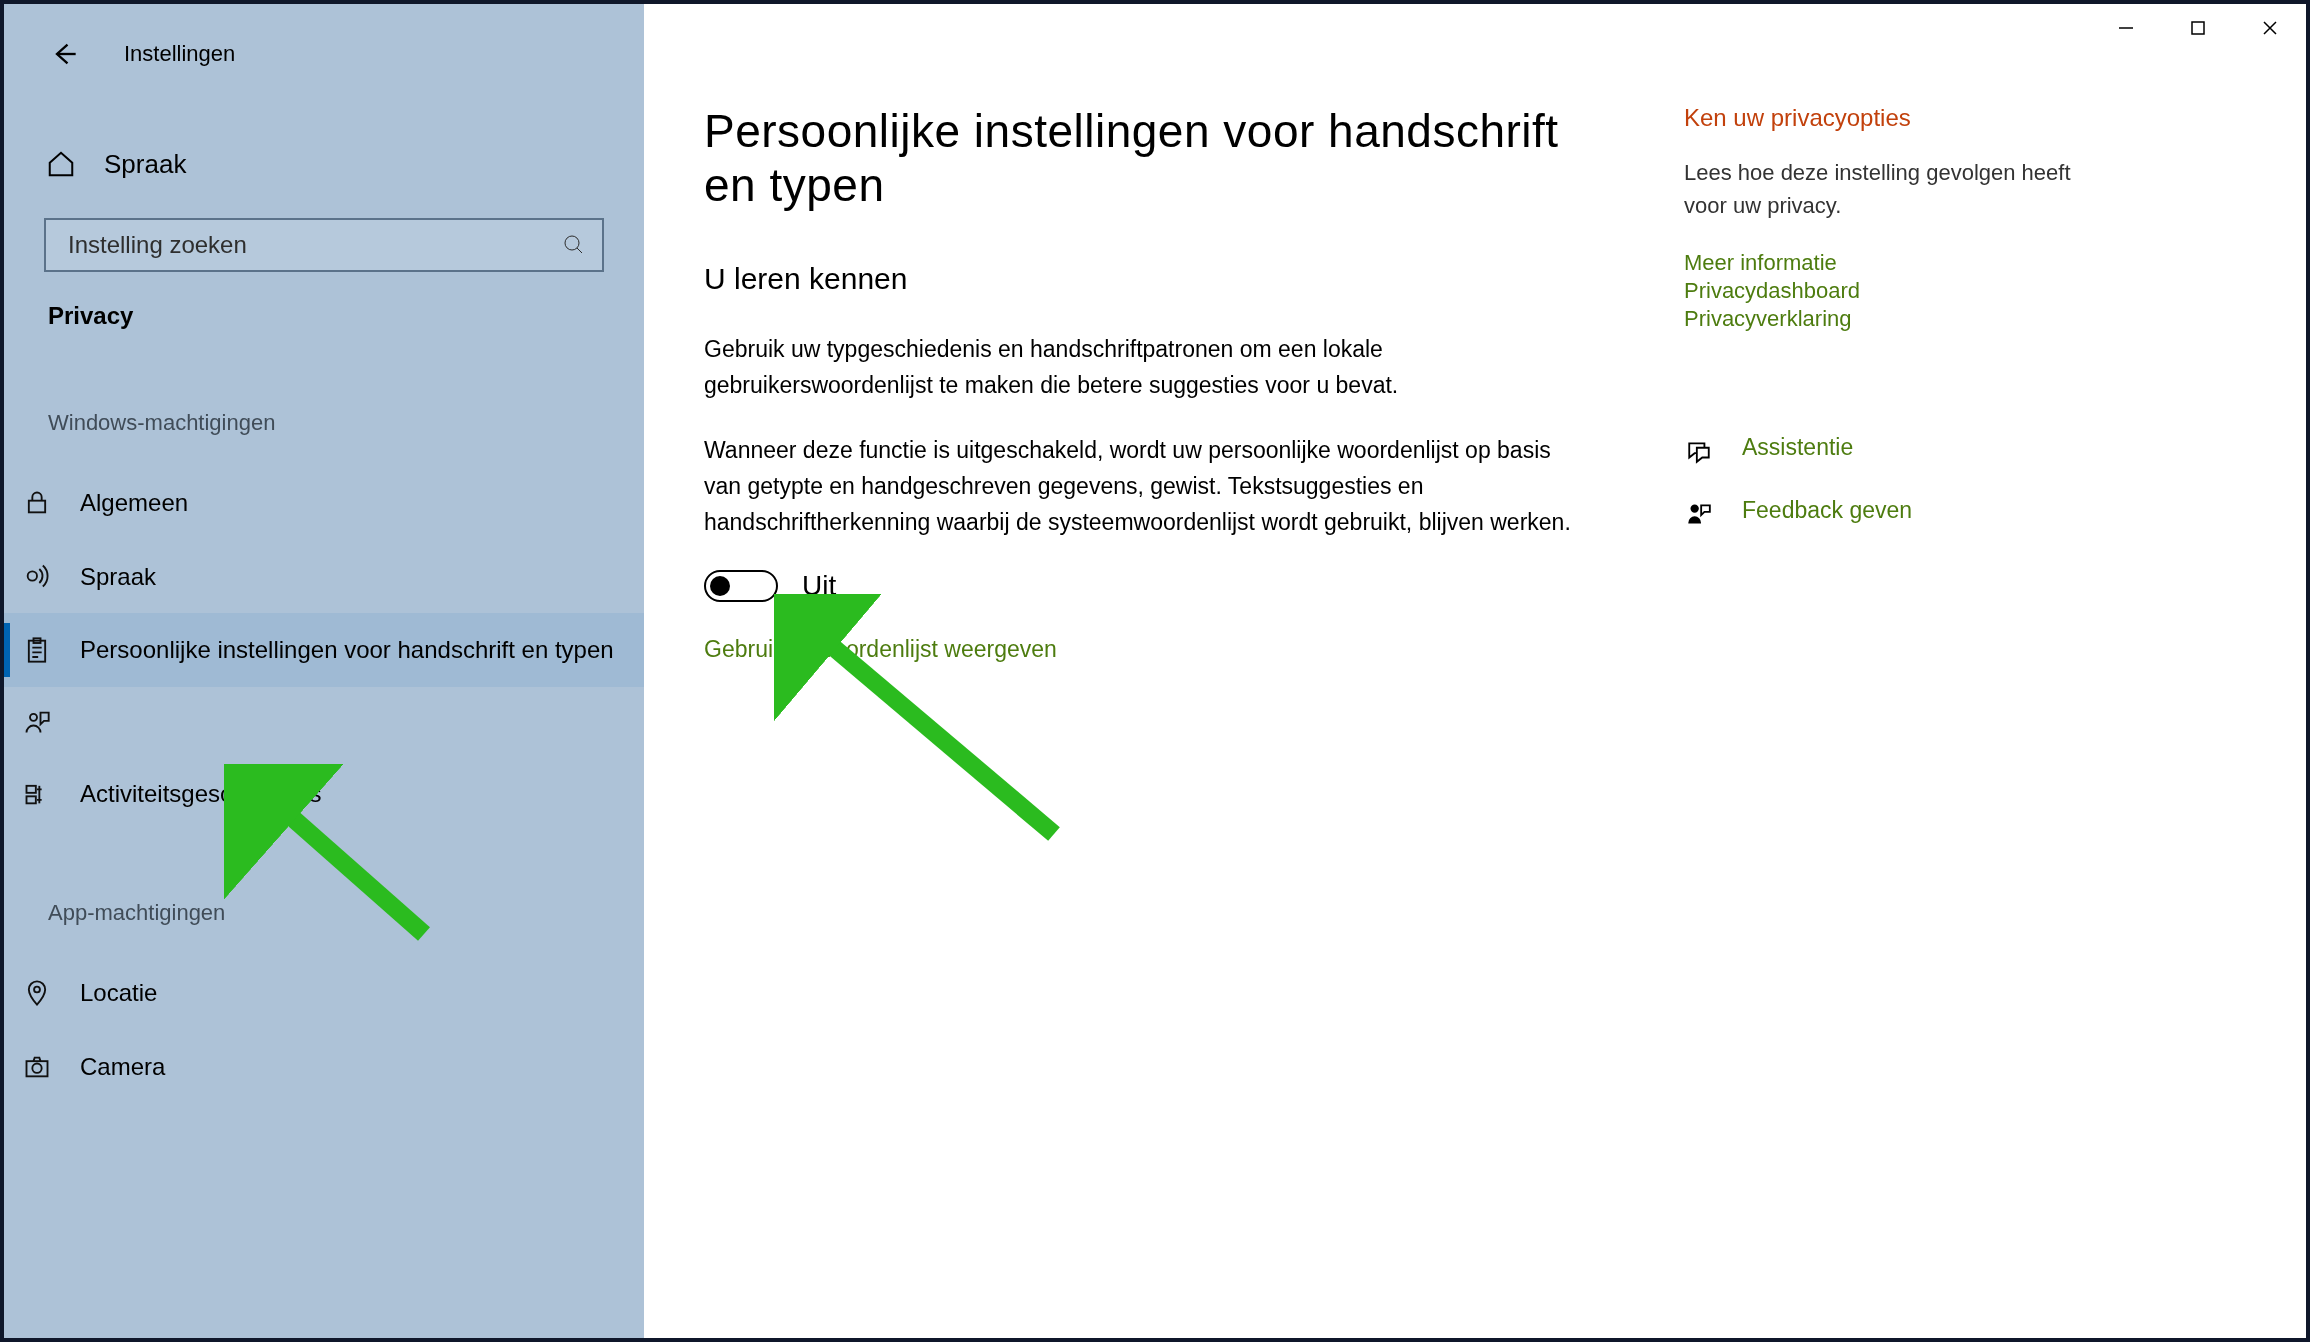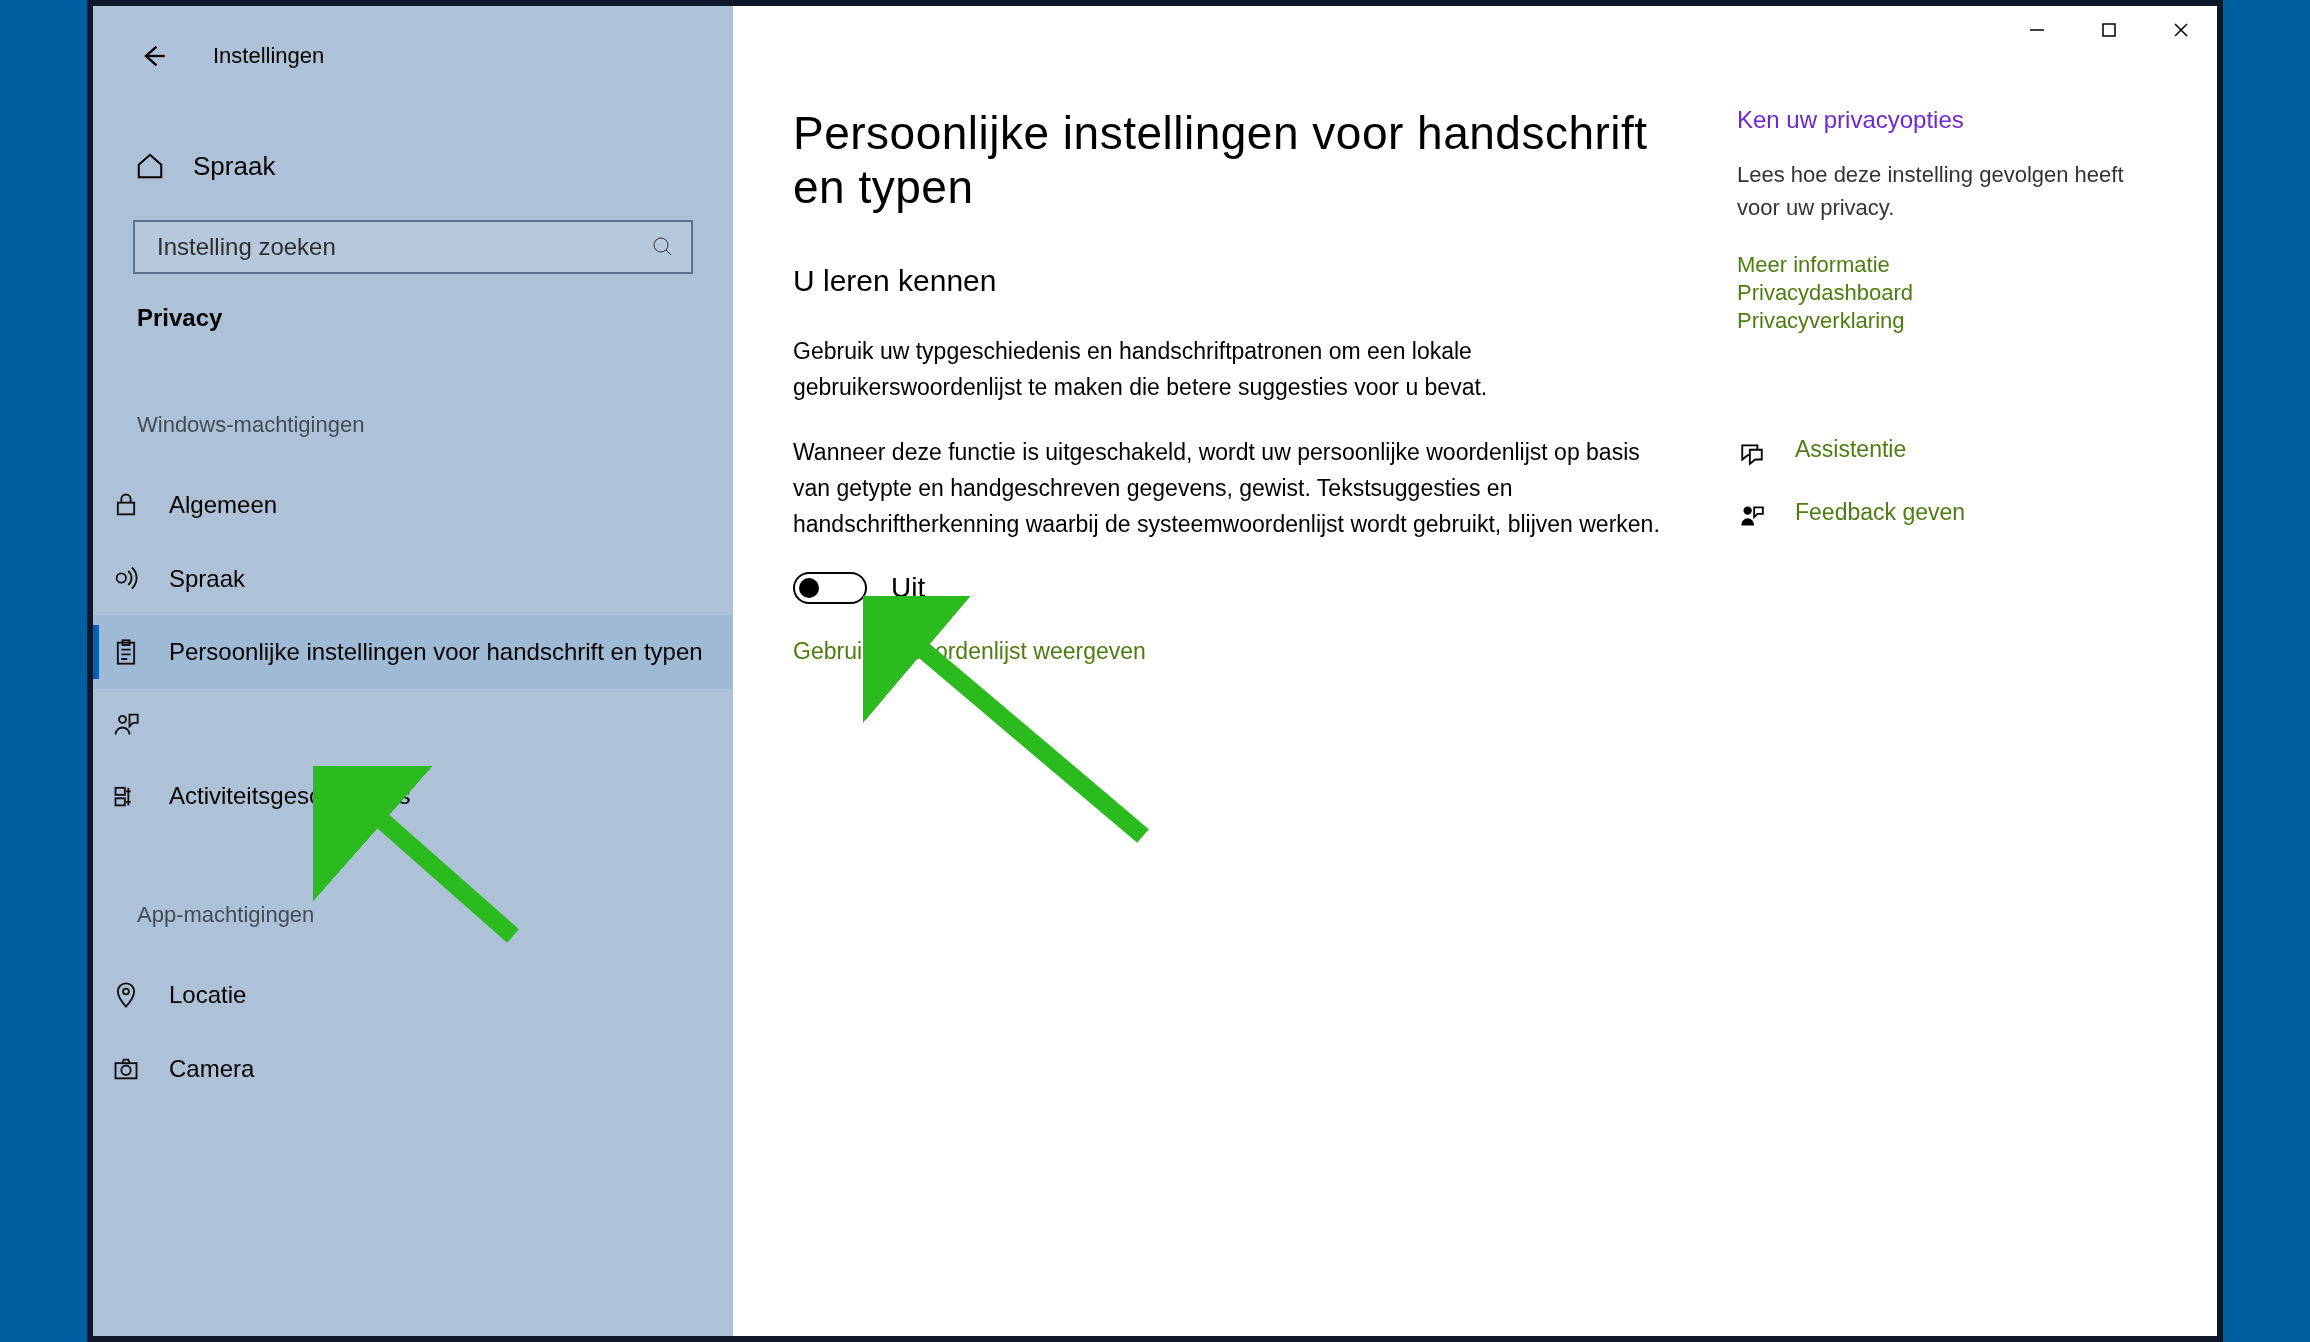--- a/index.html
+++ b/index.html
@@ -1,20 +1,20 @@
 <!DOCTYPE html>
 <html><head>
 <meta charset="utf-8">
 <style>
   * { margin: 0; padding: 0; box-sizing: border-box; font-family: "Segoe UI", Arial, sans-serif; }
   html, body { width: 100%; height: 100%; }
   body { background: #005f9e; display: flex; align-items: stretch; justify-content: center; }
   .window {
-    width: 2136px; height: 1342px;
-    border: 6px solid #0f172a;
+    width: 2310px; height: 1342px;
+    border: 4px solid #0f172a;
     background: #fff;
     display: flex;
     overflow: hidden;
     position: relative;
   }
   
   .sidebar {
     width: 640px; min-width: 640px;
     background: #adc2d7;
     display: flex; flex-direction: column;
@@ -75,21 +75,21 @@
   .sub-heading { font-size: 30px; font-weight: 400; color:#000; margin-bottom: 36px;}
   .paragraph { font-size: 23px; color:#000; line-height: 1.55; margin-bottom: 30px; max-width: 880px;}
   .toggle-row { display:flex; align-items:center; margin: 10px 0 34px 0;}
   .toggle {
     width: 74px; height: 32px; border: 2px solid #000; border-radius: 16px;
     display:flex; align-items:center; padding:0 4px; cursor:pointer;
   }
   .toggle .knob { width: 20px; height: 20px; border-radius:50%; background:#000;}
   .toggle-label { font-size: 28px; margin-left: 24px;}
   .link { font-size: 23px; color: #4d7c0f; cursor:pointer; display:inline-block; margin-bottom:6px;}
-  .right-heading { font-size: 24px; font-weight: 400; color:#6d28d9; margin-bottom: 24px;}
+  .right-heading { font-size: 24px; font-weight: 400; color:#c2410c; margin-bottom: 24px;}
   .right-text { font-size: 22px; color:#333; line-height:1.5; margin-bottom: 28px;}
   .right-links .link { display:block; font-size:22px; margin-bottom:2px;}
   .help-item { display:flex; align-items:center; margin-top: 30px;}
   .help-item .icon { width:30px; height:30px; margin-right:28px; display:flex;align-items:center;justify-content:center;}
   .help-item .icon svg { width:26px;height:26px; stroke:#000;fill:none;stroke-width:1.7;}
   .help-item .link { font-size:23px;}
 
   
   .win-controls { position:absolute; top:0; right:0; display:flex;}
   .win-btn { width:72px; height:48px; display:flex;align-items:center;justify-content:center; cursor:pointer;}

